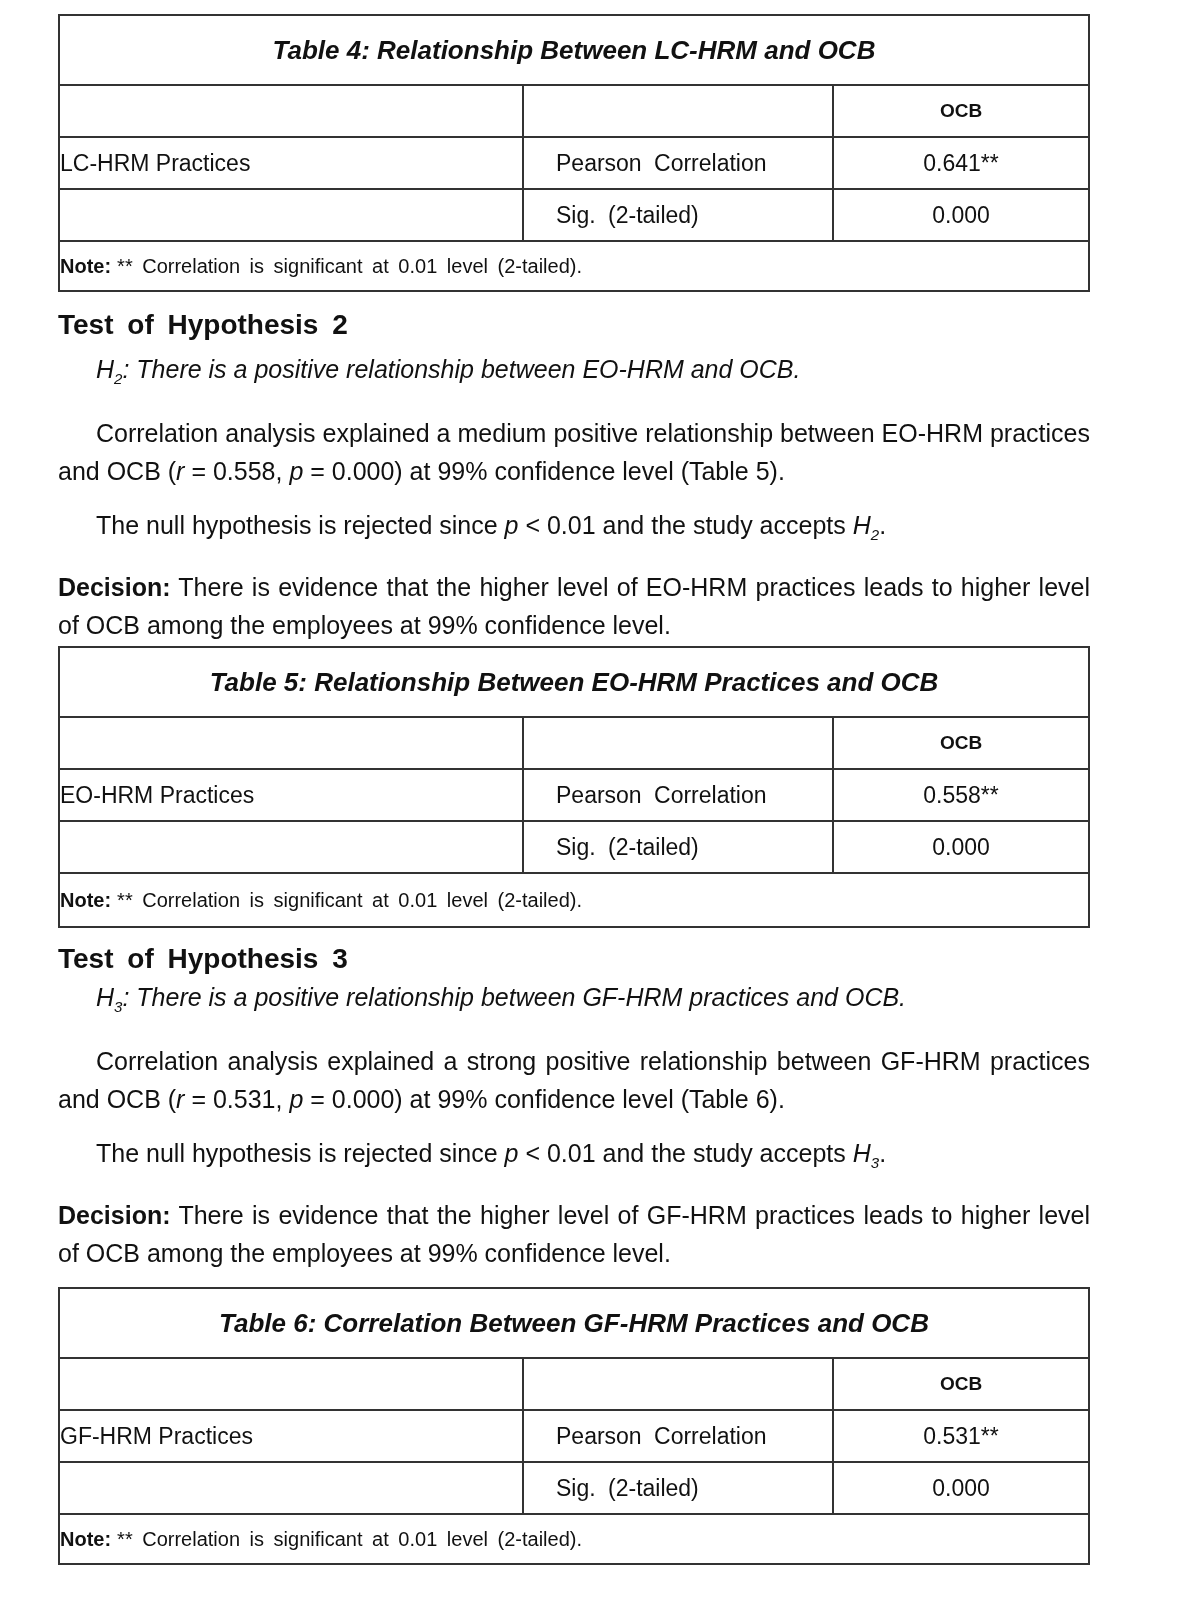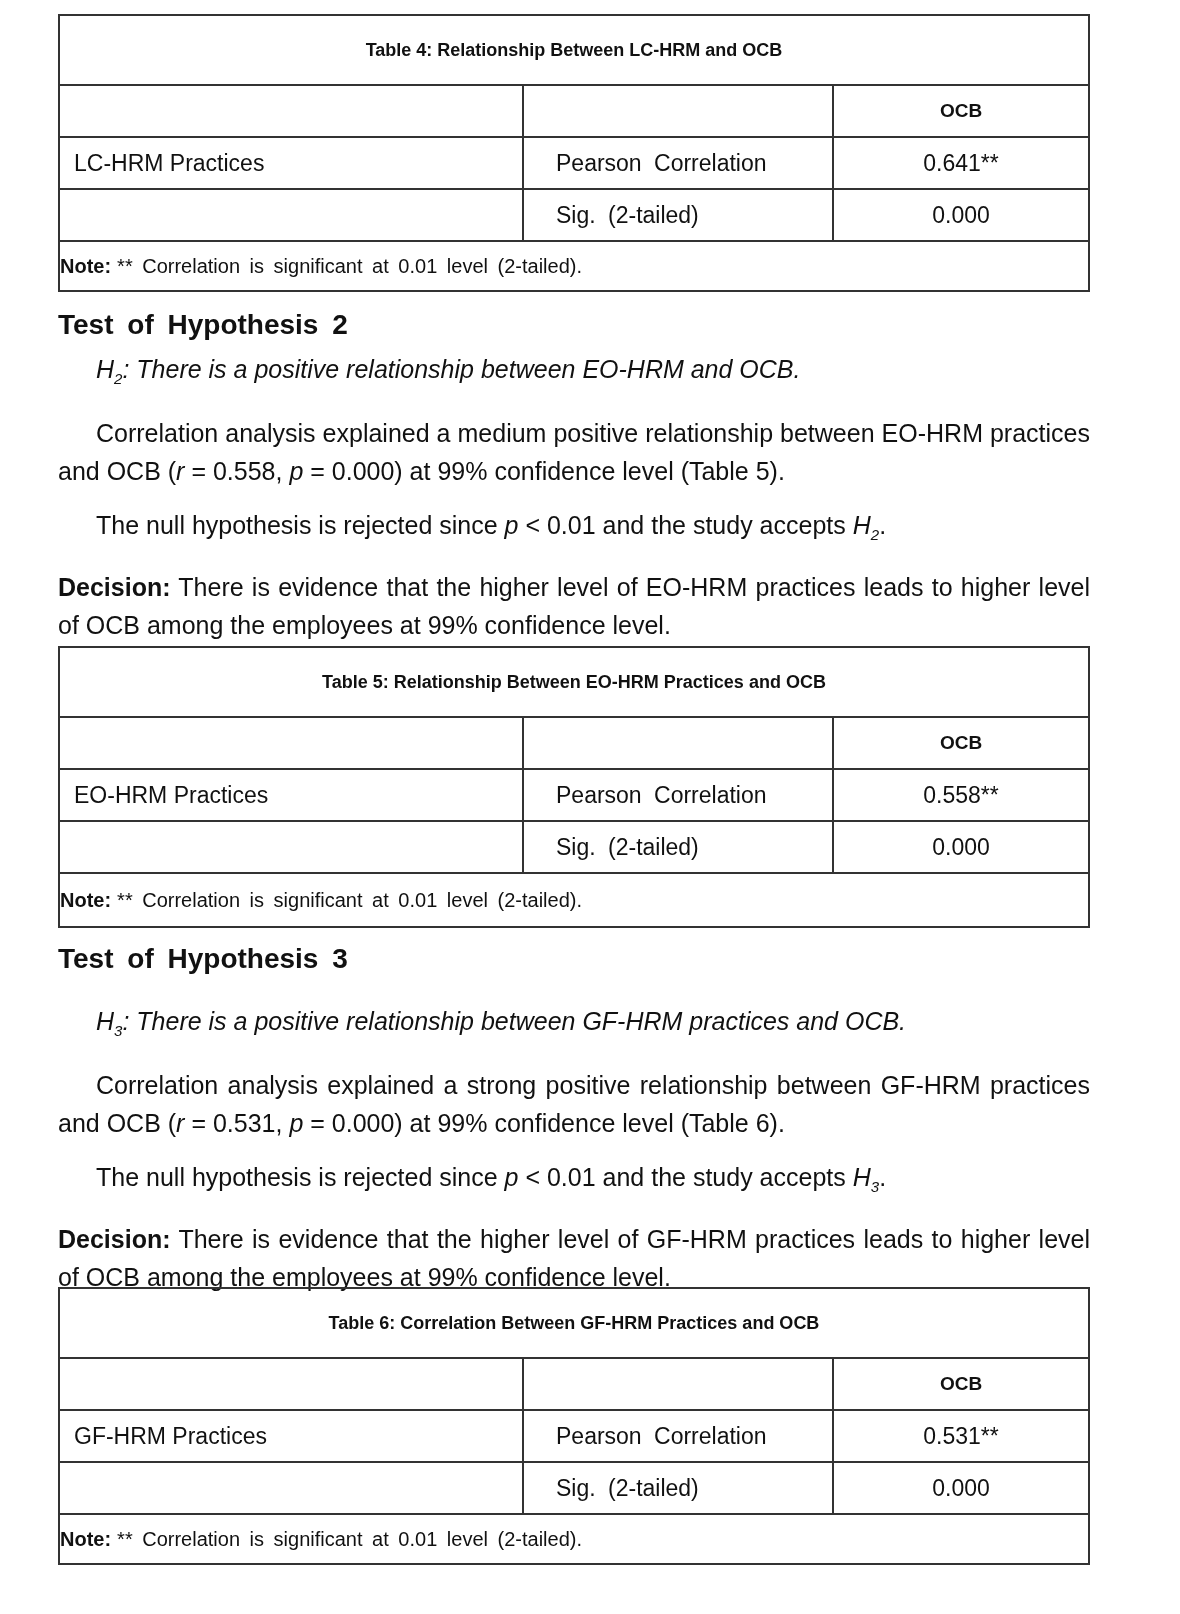--- a/index.html
+++ b/index.html
@@ -1,20 +1,20 @@
 <!DOCTYPE html>
 <html><head>
 <meta charset="utf-8">
 <style>
   html, body { margin:0; padding:0; background:#ffffff; }
   body { width:1180px; height:1614px; position:relative; font-family:"Liberation Sans", sans-serif; color:#111; }
   .tbl { position:absolute; left:58px; width:1032px; border:2px solid #333; box-sizing:border-box; }
-  .tbl .title { height:68px; display:flex; align-items:center; justify-content:center; font-weight:bold; font-size:18px; border-bottom:2px solid #333; }
+  .tbl .title { height:68px; display:flex; align-items:center; justify-content:center; font-weight:bold; font-size:26px; border-bottom:2px solid #333;font-style:italic; }
   .tbl .row { display:flex; height:50px; border-bottom:2px solid #333; font-size:23px; }
-  .tbl .c1 { width:464px; border-right:2px solid #333; display:flex; align-items:center; padding-left:14px; box-sizing:border-box; }
+  .tbl .c1 { width:464px; border-right:2px solid #333; display:flex; align-items:center; box-sizing:border-box; }
   .tbl .c2 { width:310px; border-right:2px solid #333; display:flex; align-items:center; padding-left:32px; box-sizing:border-box; word-spacing:6px; }
   .tbl .c3 { flex:1; display:flex; align-items:center; justify-content:center; }
   .tbl .hdr { font-weight:bold; font-size:19px; }
   .tbl .note { height:48px; display:flex; align-items:center; font-size:20px; word-spacing:4px; }
   .tbl .note b { margin-right:6px; }
   .sec { position:absolute; left:58px; width:1032px; font-size:25px; line-height:38px; }
   .h { font-weight:bold; font-size:28px; word-spacing:6px; }
   .p { text-align:justify; text-indent:38px; margin:0; }
   .hyp { font-style:italic; padding-left:38px; }
   sub { font-size:15px; }
@@ -71,21 +71,21 @@
     <div class="c3">0.000</div>
   </div>
   <div class="note" style="height:52px;">
       <b>Note:</b>
       <span>** Correlation is significant at 0.01 level (2-tailed).</span>
     </div>
 </div>
 
 <div class="sec" style="top:940px;">
   <div class="h">Test of Hypothesis 3</div>
-  <div class="hyp" style="margin-top:24px;"><span>H</span><sub>3</sub><span>: There is a positive relationship between GF-HRM practices and OCB.</span></div>
+  <div class="hyp" style="margin-top:0;"><span>H</span><sub>3</sub><span>: There is a positive relationship between GF-HRM practices and OCB.</span></div>
   <p class="p" style="margin-top:16px;"><span>Correlation analysis explained a strong positive relationship between GF-HRM practices and OCB (</span><i>r</i><span> = 0.531, </span><i>p</i><span> = 0.000) at 99% confidence level (Table 6).</span></p>
   <p class="p" style="margin-top:16px;"><span>The null hypothesis is rejected since </span><i>p</i><span> &lt; 0.01 and the study accepts </span><i>H</i><sub><i>3</i></sub>.</p>
   <p style="margin:14px 0 0 0; text-align:justify;"><b>Decision:</b><span> There is evidence that the higher level of GF-HRM practices leads to higher level of OCB among the employees at 99% confidence level.</span></p>
 </div>
 
 <div class="tbl" style="top:1287px;">
   <div class="title">Table 6: Correlation Between GF-HRM Practices and OCB</div>
   <div class="row">
     <div class="c1"></div>
       <div class="c2"></div>

